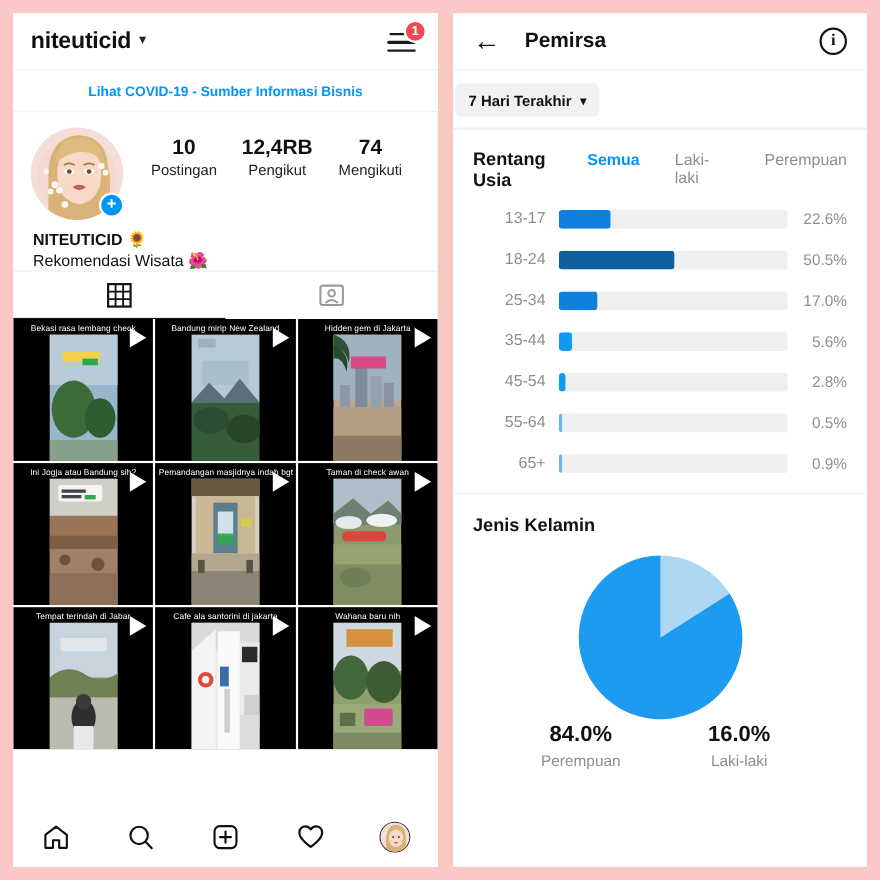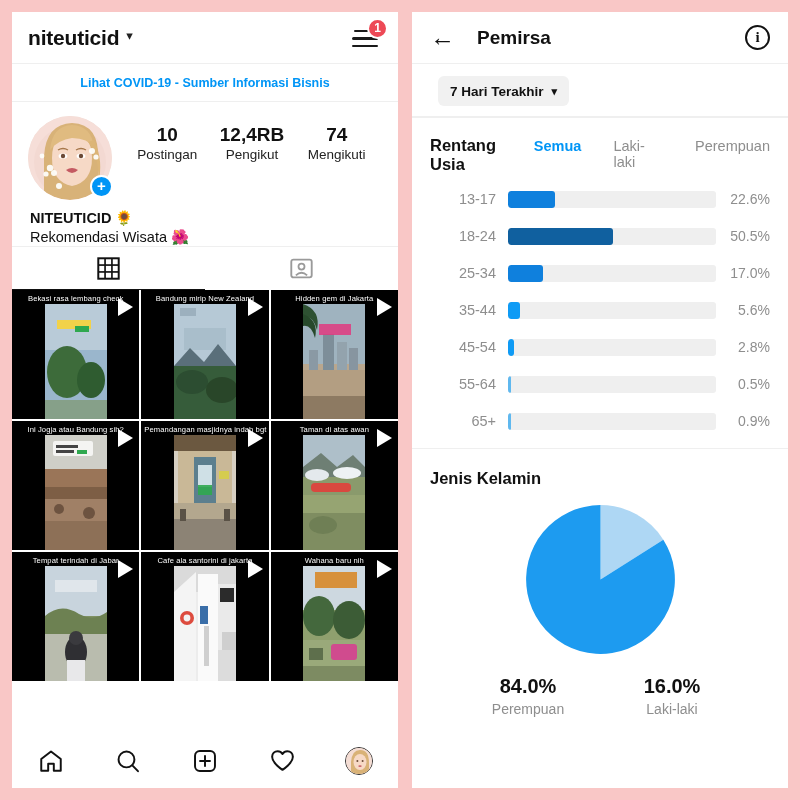--- a/index.html
+++ b/index.html
@@ -253,21 +253,21 @@
   .ins-title { font-size: 19px; font-weight: bold; color: #111; margin-left: 22px;}
   .info-icon {
     margin-left: auto;
     width: 25px; height: 25px;
     border: 2px solid #111;
     border-radius: 50%;
     display:flex; align-items:center; justify-content:center;
     font-size: 15px; font-weight: bold; font-family: "Liberation Serif", serif;
     color: #111;
   }
-  .range-row { padding: 12px 18px 10px 26px; text-decoration: underline; }
+  .range-row { padding: 12px 18px 10px 2px; text-decoration: underline; }
   .range-pill {
     display: inline-flex;
     align-items: center;
     gap: 8px;
     height: 30px;
     padding: 0 12px;
     border-radius: 6px;
     background: #f1f1f1;
     font-size: 13.5px;
     font-weight: bold;
@@ -331,21 +331,20 @@
   .age-row:last-child { margin-bottom: 2px; }
 
   .gender-section { padding: 20px 18px 10px 18px; }
   .gender-title { font-size: 16.5px; font-weight: bold; color: #111; }
   .pie-wrap {
     display: flex; justify-content: center;
     margin-top: 14px;
   }
   .gender-legend {
     display: flex;
-    margin-top: 18px;
     padding: 0 26px;
   }
   .leg { flex: 1 1 0; text-align: center; }
   .leg-val { font-size: 20px; font-weight: bold; color: #111; }
   .leg-lbl { font-size: 14px; color: #8e8e8e; margin-top: 3px; }
 </style>
 </head>
 <body>
 
 <div class="stage">
@@ -541,21 +540,21 @@
             <rect x="0" y="84" width="62" height="31" fill="#8c8375"></rect>
             <rect x="6" y="74" width="6" height="12" fill="#5a5246"></rect>
             <rect x="50" y="74" width="6" height="12" fill="#5a5246"></rect>
             <rect x="45" y="36" width="10" height="8" fill="#d8d13f" opacity=".8"></rect>
           </svg>
         </div>
         <div class="play-tri"></div>
       </div>
 
       <div class="cell">
-        <div class="cell-caption">Taman di atas awan</div>
+        <div class="cell-caption">Taman di check awan</div>
         <div class="cell-photo">
           <svg viewBox="0 0 62 115" width="100%" height="100%" preserveAspectRatio="none">
             <rect width="62" height="115" fill="#8a9a6c"></rect>
             <rect width="62" height="40" fill="#aebfc9"></rect>
             <path d="M0 32 L18 18 L34 32 L50 20 L62 32 L62 42 L0 42 Z" fill="#6e7f74"></path>
             <ellipse cx="14" cy="40" rx="12" ry="6" fill="#e4e9ec"></ellipse>
             <ellipse cx="44" cy="38" rx="14" ry="6" fill="#eef2f4"></ellipse>
             <rect x="8" y="48" width="40" height="9" rx="4" fill="#d9483f"></rect>
             <rect y="60" width="62" height="55" fill="#96a472"></rect>
             <rect y="78" width="62" height="37" fill="#7f8d61"></rect>

